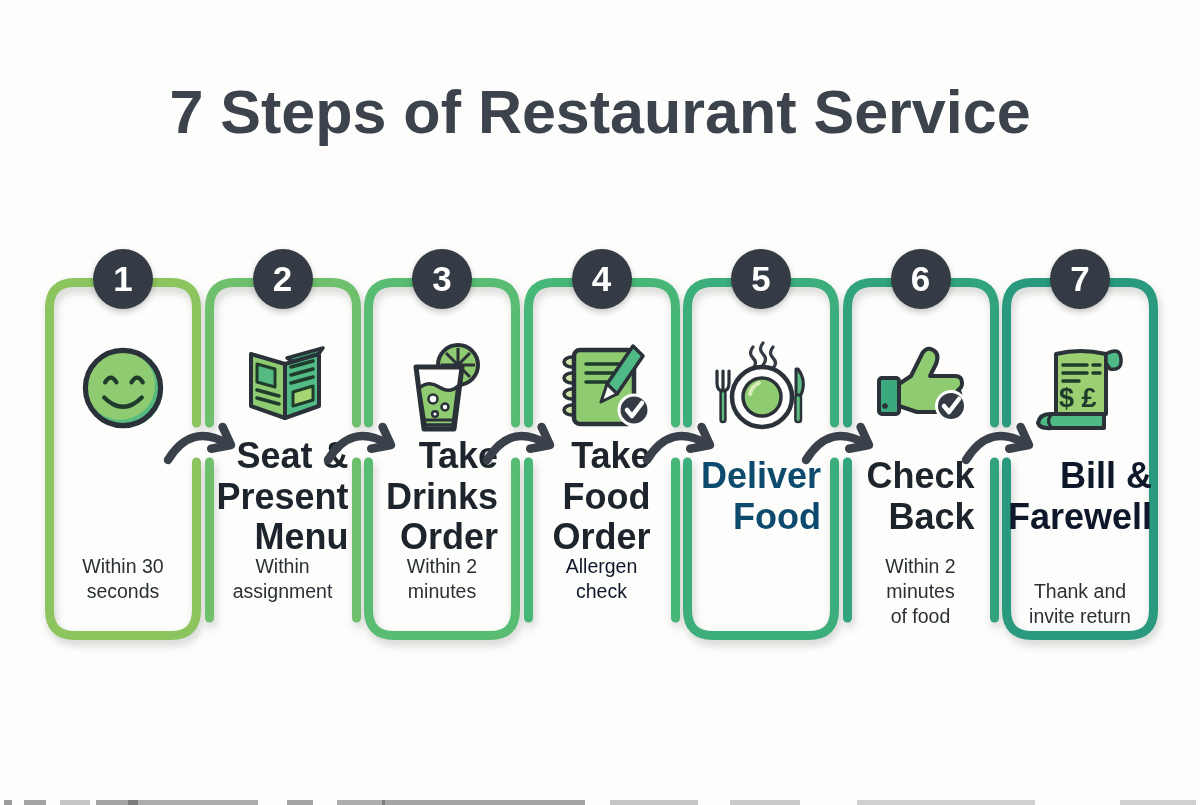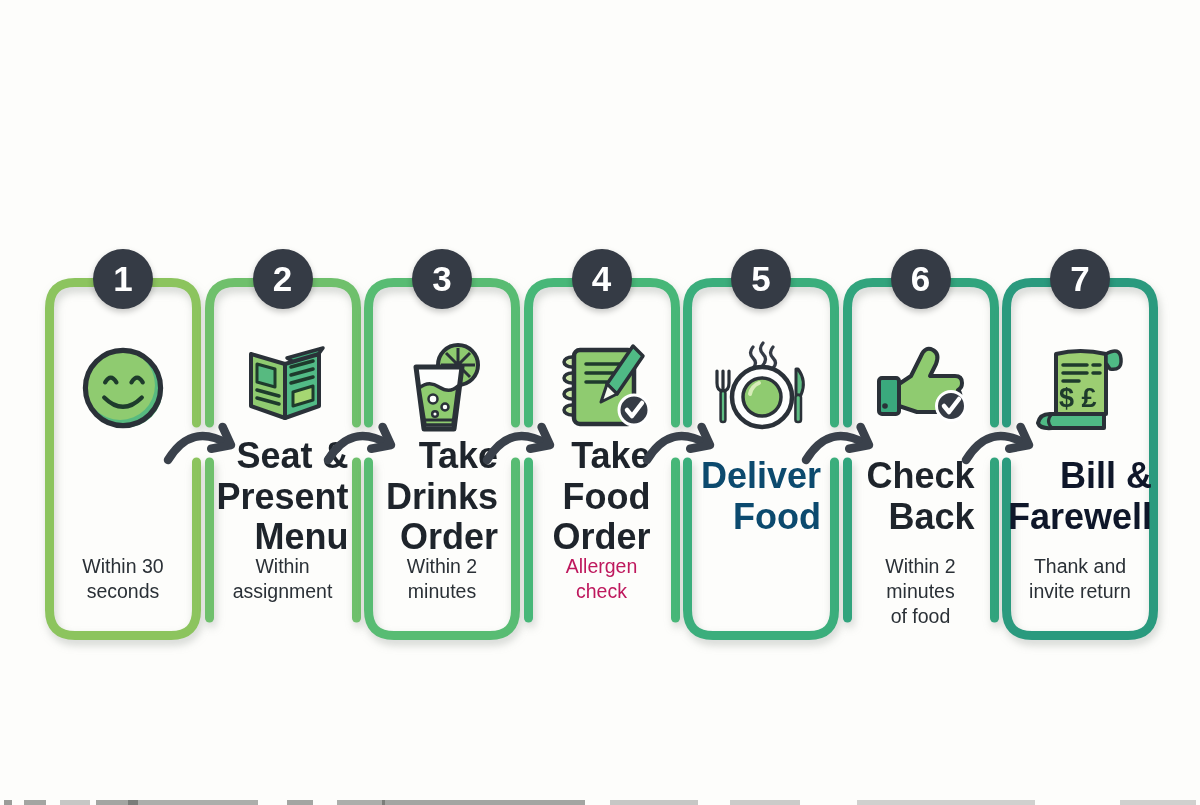--- a/index.html
+++ b/index.html
@@ -41,20 +41,21 @@
   }
   .flow-arrow{ position:absolute; top:136px; width:86px; height:56px; z-index:4; }
   .bottom-artifacts{ position:absolute; left:0; top:798px; width:1200px; height:7px; }
   .bottom-artifacts .seg{ position:absolute; top:2px; height:5px; background:#4A4D49; }
 </style>
 </head>
 <body>
 
 <div id="canvas" style="background: rgb(253, 253, 251);">
 
+  <div class="main-title" style="color: rgb(60, 67, 76);">7 Steps of Restaurant Service</div>
 
   <div class="steps-row">
 
     <div class="step-card" style="left: 0px;">
         <svg width="156" height="362" viewBox="0 0 156 362" class="card-frame">
           <path d="M151.5,145 V30 Q151.5,4.5 126,4.5 H30 Q4.5,4.5 4.5,30 V332 Q4.5,357.5 30,357.5 H126 Q151.5,357.5 151.5,332 V184" fill="none" stroke="#8CC45E" stroke-width="9" stroke-linecap="round"></path>
         </svg>
       <div class="badge" style="background: rgb(53, 59, 69); color: rgb(255, 255, 255);">1</div>
       <div class="icon-wrap">
           <svg width="94" height="92" viewBox="0 0 100 92">
@@ -136,21 +137,21 @@
       <path d="M37,22 H73 M37,31 H73 M37,40 H58" stroke="#1E3B2C" stroke-width="3.5" stroke-linecap="round" fill="none"></path>
       <path d="M84,4 L94,14 L68,52 L58,42 Z" fill="#4FBA85" stroke="#2A3138" stroke-width="3.5" stroke-linejoin="round"></path>
       <path d="M58,42 L68,52 L52,60 Z" fill="#F5F9EF" stroke="#2A3138" stroke-width="3" stroke-linejoin="round"></path>
       <circle cx="85" cy="68" r="15" fill="#353B45" stroke="#FFFFFF" stroke-width="3"></circle>
       <path d="M78,68 L83,74 L93,61" stroke="#FFFFFF" stroke-width="4.5" fill="none" stroke-linecap="round" stroke-linejoin="round"></path>
           </svg>
         </div>
       <div class="step-title" style="color: rgb(30, 36, 43);">Take
 Food
 Order</div>
-      <div class="step-subtitle" style="color: #be185d;">Allergen
+      <div class="step-subtitle" style="color: #0f172a;">Allergen
 check</div>
     </div>
 
     <div class="step-card" style="left: 638px;">
         <svg width="156" height="362" viewBox="0 0 156 362" class="card-frame">
           <path d="M4.5,145 V30 Q4.5,4.5 30,4.5 H126 Q151.5,4.5 151.5,30 V145" fill="none" stroke="#3BAE7C" stroke-width="9" stroke-linecap="round"></path>
           <path d="M4.5,184 V332 Q4.5,357.5 30,357.5 H126 Q151.5,357.5 151.5,332 V184" fill="none" stroke="#3BAE7C" stroke-width="9" stroke-linecap="round"></path>
         </svg>
       <div class="badge" style="background: rgb(53, 59, 69); color: rgb(255, 255, 255);">5</div>
       <div class="icon-wrap">
@@ -202,21 +203,21 @@
       <path d="M8,82 Q10,72 22,73 L74,73 L74,87 L22,87 Q10,88 8,82 Z" fill="#4FBA85" stroke="#2A3138" stroke-width="4" stroke-linejoin="round"></path>
       <path d="M22,73 Q15,80 22,87" stroke="#2A3138" stroke-width="3" fill="none"></path>
       <path d="M26,13 Q50,7 76,13 L76,73 L26,73 Z" fill="#9CCE72" stroke="#2A3138" stroke-width="4" stroke-linejoin="round"></path>
       <path d="M76,13 Q90,5 91,18 Q92,30 80,28 L76,22 Z" fill="#4FBA85" stroke="#2A3138" stroke-width="3.5" stroke-linejoin="round"></path>
       <path d="M33,24 H57 M33,32 H57 M33,40 H49 M63,24 H70 M63,32 H70" stroke="#1E3B2C" stroke-width="3.5" stroke-linecap="round" fill="none"></path>
       <text x="29" y="66" font-size="27" font-weight="bold" fill="#1E3B2C" font-family="'Liberation Sans',sans-serif">$ £</text>
           </svg>
         </div>
       <div class="step-title" style="color: #0f172a;">Bill &amp;
 Farewell</div>
-      <div class="step-subtitle" style="color: rgb(42, 48, 54);">Thank and
+      <div class="step-subtitle" style="color: rgb(42, 48, 54); margin-top: 25px;">Thank and
 invite return</div>
     </div>
 
     <div class="flow-arrow" style="left: 115px;"><svg width="86" height="56" viewBox="0 0 86 56">
       <path d="M8,46 C24,20 44,16 68,30" fill="none" stroke="#3A414B" stroke-width="8.5" stroke-linecap="round"></path>
       <path d="M62.6,12.9 L71,31 L51.2,34.7" fill="none" stroke="#3A414B" stroke-width="8.5" stroke-linecap="round" stroke-linejoin="round"></path>
         </svg></div>
     <div class="flow-arrow" style="left: 274.5px;"><svg width="86" height="56" viewBox="0 0 86 56">
       <path d="M8,46 C24,20 44,16 68,30" fill="none" stroke="#3A414B" stroke-width="8.5" stroke-linecap="round"></path>
       <path d="M62.6,12.9 L71,31 L51.2,34.7" fill="none" stroke="#3A414B" stroke-width="8.5" stroke-linecap="round" stroke-linejoin="round"></path>

